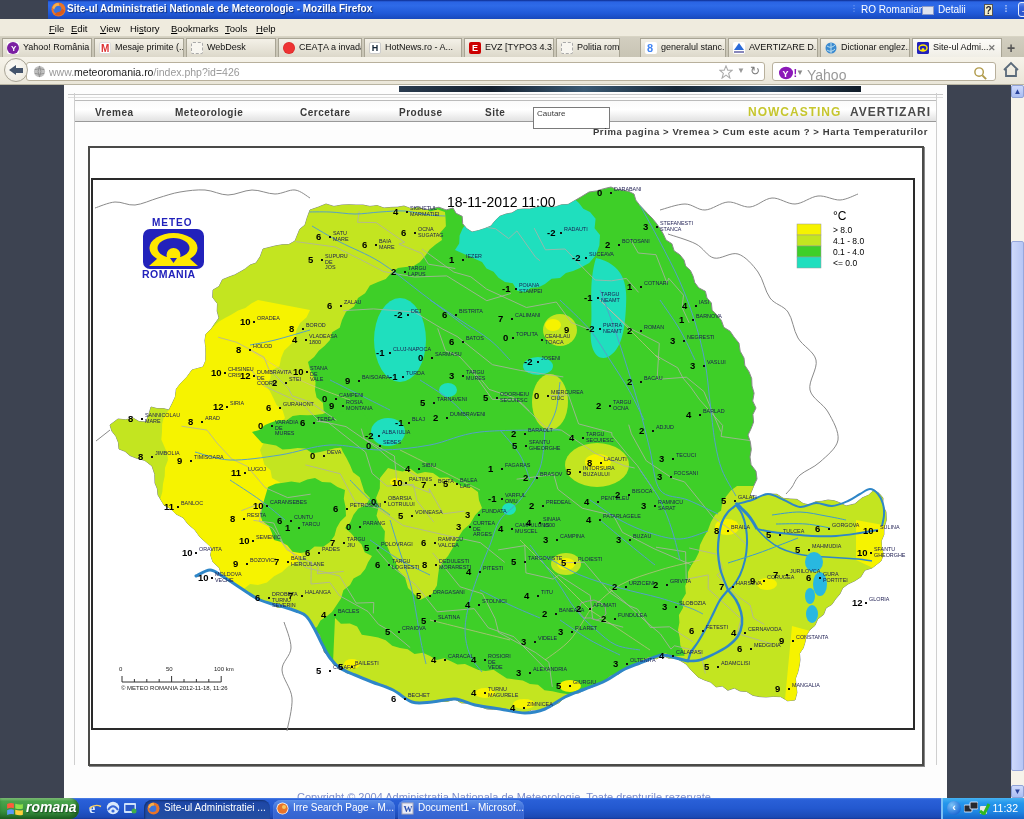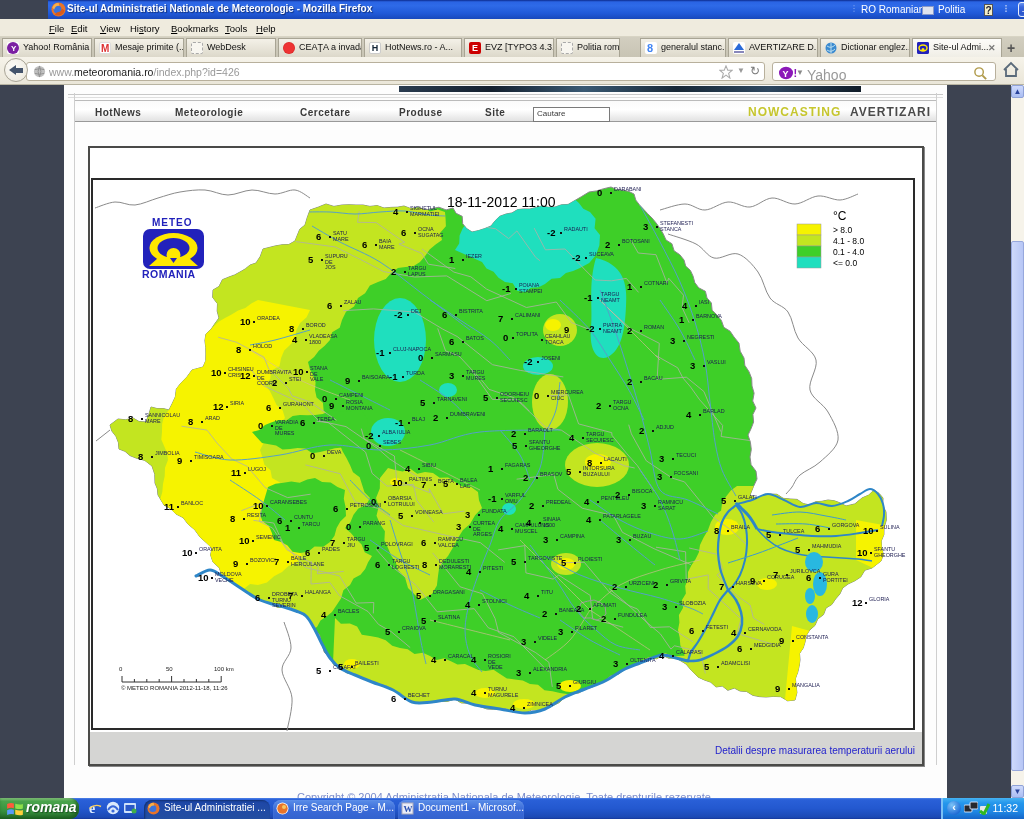--- a/index.html
+++ b/index.html
@@ -48,21 +48,21 @@
 #sthumb { position:absolute; left:0; top:156px; width:13px; height:530px;
   background:linear-gradient(90deg,#cdd9fb,#b7c6f5); border:1px solid #97a8dd; border-radius:2px; }
 
 #hdrphoto { left:335px; top:1px; width:462px; height:6px;
   background:linear-gradient(90deg,#2a3c50,#14202e 20%,#3a5a74 40%,#182836 60%,#2e4860 80%,#101c28); }
 .hline { left:4px; width:875px; height:1px; background:#c8c8c8; }
 #sitemenu { left:11px; top:15px; width:861px; height:22px;
   background:linear-gradient(180deg,#fbfbfb 0%,#ffffff 45%,#e2e2e2 100%);
   border-top:1px solid #bbb; border-bottom:1px solid #999; }
 #sitemenu span { position:absolute; top:6px; font-size:10px; font-weight:bold; color:#3a3a3a; letter-spacing:0.5px; }
-#cautare { position:absolute; left:458px; top:4px; width:77px; height:15px; border:1px solid #7a7a7a;
+#cautare { position:absolute; left:458px; top:4px; width:77px; height:22px; border:1px solid #7a7a7a;
   background:#fff; font-size:8px !important; color:#444; padding:1px 0 8px 3px; letter-spacing:0 !important;
   font-weight:normal !important; }
 #nowc { color:#c6c62e !important; }
 #avert { color:#4a4a4a !important; }
 #crumbs { left:0px; top:41px; width:864px; text-align:right; font-size:9.5px; color:#3a3a3a;
   letter-spacing:0.6px; font-weight:bold; }
 
 #panel { left:24px; top:61px; width:836px; height:620px; background:#fff;
   border:2px solid #4a4a48; box-shadow:1px 1px 0 #888; }
 #ptitle { position:absolute; left:0; top:0; width:832px; height:26px; background:#d5d5d3;
@@ -97,21 +97,21 @@
  <svg class="abs" style="left:3px;top:2px" width="15" height="15" viewBox="0 0 16 16">
   <circle cx="8" cy="8" r="7.5" fill="#e8742a"></circle>
   <circle cx="7" cy="8" r="4.2" fill="#3a73dd"></circle>
   <path d="M1.5 6 A7 7 0 0 1 8 1 L9 4 A5 5 0 0 0 3.5 8 Z" fill="#f6b04a"></path>
   <path d="M14.5 9 A7 7 0 0 1 4 13.5 L6.5 11 A5 5 0 0 0 11.5 7 Z" fill="#d85a1a"></path>
  </svg>
  <div class="ttext abs">Site-ul Administratiei Nationale de Meteorologie - Mozilla Firefox</div>
  <div class="langtxt abs" style="left:802px;color:#9ab4f4;font-size:8px">⋮</div>
  <div class="langtxt abs" style="left:813px">RO Romanian</div>
  <div class="abs" style="left:874px;top:6px;width:12px;height:9px;background:#dfe3ee;border:1px solid #8898c8"></div>
- <div class="langtxt abs" style="left:890px">Politia</div>
+ <div class="langtxt abs" style="left:890px">Detalii</div>
  <div class="abs" style="left:936px;top:4px;width:9px;height:12px;background:#f2edc8;border:1px solid #555;color:#223;font-size:10px;font-weight:bold;text-align:center;line-height:11px">?</div>
  <div class="langtxt abs" style="left:954px;color:#cdd9f8;font-size:8px;font-weight:bold">⋮</div>
  <div class="winbtn abs" style="left:970px;width:15px;background:linear-gradient(180deg,#6a95f2 0%,#3c68dc 30%,#2a55cc 80%,#3e6ad8 100%)"><span style="position:relative;top:2px">─</span></div>
  <div class="winbtn abs" style="left:987px;width:15px;background:linear-gradient(180deg,#6a95f2 0%,#3c68dc 30%,#2a55cc 80%,#3e6ad8 100%)">❐</div>
  <div class="winbtn abs" style="left:1005px;width:17px;background:linear-gradient(180deg,#f49a72 0%,#e4552e 30%,#cc3a16 85%,#d85a30 100%)">✕</div>
 </div>
 <div id="menubar" class="abs">
  <span style="left:8px"><u>F</u>ile</span>
  <span style="left:30px"><u>E</u>dit</span>
  <span style="left:59px"><u>V</u>iew</span>
@@ -185,36 +185,34 @@
  <svg class="abs" style="left:1002px;top:4px" width="18" height="18" viewBox="0 0 18 18">
       <path d="M2 9 L9 2 L16 9 M4 8 V15 H14 V8" fill="none" stroke="#5a6a7a" stroke-width="1.8"></path>
     </svg>
 </div>
 <div id="viewport" class="abs">
 <div id="page">
  <div id="hdrphoto" class="abs"></div>
  <div class="hline abs" style="top:9px"></div>
  <div class="hline abs" style="top:12px;background:#dedede"></div>
  <div id="sitemenu" class="abs">
-  <span style="left:20px">HotNews</span>
+  <span style="left:20px">Vremea</span>
   <span style="left:100px">Meteorologie</span>
   <span style="left:225px">Cercetare</span>
   <span style="left:324px">Produse</span>
   <span style="left:410px">Site</span>
   <span id="cautare">Cautare</span>
   <span id="nowc" style="left:673px;font-size:12px;top:4px;letter-spacing:1px">NOWCASTING</span>
   <span id="avert" style="left:775px;font-size:12px;top:4px;letter-spacing:1px">AVERTIZARI</span>
  </div>
  <div class="abs" style="left:10px;top:8px;width:1px;height:672px;background:#cfcfcf"></div>
  <div class="abs" style="left:872px;top:8px;width:1px;height:672px;background:#cfcfcf"></div>
+ <div id="crumbs" class="abs">Prima pagina &gt; Vremea &gt; Cum este acum ? &gt; Harta Temperaturilor</div>
  <div id="panel" class="abs">
   <div id="mapframe"></div>
-  <div id="pbottom">
-          <div>Detalii despre masurarea temperaturii aerului</div>
-        </div>
  </div>
  <svg class="abs" style="left:31px;top:94px" width="819" height="552" viewBox="0 0 819 552">
         <defs>
           <clipPath id="ro">
             <polygon points="210.0,46.0 212.3,38.4 215.0,31.0 223.1,28.2 231.0,25.0 238.9,27.4 247.0,26.0 254.0,25.8 261.0,26.0 268.0,26.0 274.9,27.4 282.2,26.6 289.0,29.0 295.7,28.4 302.4,28.2 309.0,27.0 315.8,29.6 323.3,27.9 330.0,31.0 336.9,29.6 343.9,28.2 351.1,30.9 358.0,29.0 361.1,34.3 367.2,37.3 367.7,44.7 371.6,49.5 377.0,53.0 383.5,51.6 389.8,49.5 396.0,47.0 400.1,41.8 404.7,37.3 411.0,35.0 417.0,33.9 422.6,30.6 428.7,29.9 435.0,30.0 441.2,28.4 447.3,26.9 453.7,28.3 460.0,28.0 466.3,25.8 473.1,25.4 479.0,22.0 486.5,17.6 494.0,13.0 501.5,11.9 508.7,9.7 516.0,8.0 521.5,10.4 527.6,11.3 533.5,12.3 539.0,15.0 540.8,21.1 544.5,25.9 548.6,30.3 552.7,34.7 557.0,39.0 561.2,44.1 565.0,49.4 568.3,55.0 571.0,61.0 576.9,64.7 579.1,71.8 584.8,75.7 589.0,81.0 590.7,87.1 595.4,91.4 598.0,97.0 599.8,103.6 603.7,108.8 610.4,112.3 612.0,119.0 616.4,124.0 617.1,131.2 622.0,136.0 626.4,141.4 628.8,148.3 635.1,152.2 639.0,158.0 644.0,164.2 645.2,172.2 649.0,179.0 649.8,186.3 654.0,192.7 656.7,199.5 657.0,207.0 659.1,214.2 657.7,222.0 661.0,229.0 657.9,235.4 658.6,243.0 656.1,249.6 653.0,256.0 655.4,263.2 656.3,270.5 655.0,278.0 656.1,285.7 661.0,292.2 662.0,300.0 658.3,307.9 655.0,316.0 661.0,319.0 667.9,316.8 675.0,315.0 682.0,315.3 688.1,319.3 695.0,320.0 702.1,320.4 708.2,324.6 715.0,326.0 720.5,322.7 726.9,322.3 733.0,321.0 739.4,321.8 745.3,324.0 751.0,327.0 759.9,324.9 767.0,319.0 773.7,316.1 779.0,311.0 784.1,314.4 788.0,319.0 787.8,326.4 791.0,333.0 791.3,341.2 789.0,349.0 788.9,355.6 786.2,362.1 786.6,368.7 788.4,375.6 786.0,382.0 777.0,389.0 769.8,391.2 765.7,398.0 759.6,401.9 753.0,405.0 747.7,409.0 744.8,415.1 740.5,420.0 736.8,425.5 731.0,429.0 728.5,435.6 722.7,440.0 719.9,446.5 714.6,451.1 711.0,457.0 710.0,463.1 708.2,469.0 704.5,474.5 705.0,481.0 704.1,487.3 702.7,493.4 700.4,499.5 701.0,506.0 701.9,513.6 700.0,521.0 692.6,521.8 685.7,517.7 678.4,517.4 671.0,518.0 664.3,517.6 657.7,516.3 651.7,512.5 645.0,512.0 639.3,509.1 632.8,511.3 627.3,507.0 621.0,508.0 615.8,503.2 609.2,500.9 603.0,498.0 596.7,491.7 591.0,485.0 581.0,479.0 573.6,479.2 567.0,476.0 562.0,479.9 555.0,478.1 550.0,482.0 543.8,485.7 536.3,486.5 530.0,490.0 523.9,494.9 515.9,496.8 510.0,502.0 503.2,504.3 497.0,508.2 490.0,510.0 483.9,514.0 476.3,514.4 470.0,518.0 464.3,523.6 457.3,527.0 450.0,530.0 443.3,531.1 436.4,531.1 430.0,534.0 423.8,532.5 417.3,533.0 411.5,529.2 405.0,530.0 398.5,530.3 392.2,530.1 386.1,528.0 380.0,526.0 373.3,524.2 366.1,523.9 360.0,520.0 352.5,522.4 344.7,522.6 337.0,523.0 330.3,522.7 323.7,524.6 317.0,523.0 310.3,519.5 305.3,513.5 298.0,511.0 291.8,506.4 284.2,505.0 277.0,503.0 271.7,499.9 265.8,498.0 260.0,496.0 251.8,493.9 245.0,489.0 238.6,485.4 235.0,479.0 229.2,473.1 227.0,465.0 224.6,456.2 219.0,449.0 215.7,442.5 211.0,437.0 201.0,432.0 195.6,428.1 189.0,428.0 182.5,428.5 177.0,425.0 171.2,422.4 165.0,421.0 159.0,417.6 153.0,414.0 147.6,409.2 141.0,406.0 133.6,402.2 127.0,397.0 124.3,388.8 118.0,383.0 115.6,376.1 117.0,369.0 111.1,363.4 105.0,358.0 99.8,350.8 93.0,345.0 88.1,338.6 81.0,335.0 75.6,329.7 69.0,326.0 63.0,316.0 62.4,309.8 60.0,304.0 59.8,295.3 57.0,287.0 49.8,281.4 41.0,279.0 35.0,276.6 30.0,272.3 24.0,270.0 23.4,263.4 21.0,257.4 16.9,252.1 15.0,246.0 23.0,240.0 30.6,240.8 38.0,239.0 44.0,242.5 51.0,243.0 53.8,235.6 56.0,228.0 61.9,229.5 68.1,229.5 74.0,231.0 77.3,224.4 80.4,217.7 81.3,210.0 86.0,204.0 92.0,197.9 97.0,191.0 108.0,188.0 110.8,181.6 110.9,175.0 110.8,168.3 109.9,161.6 111.0,155.0 116.1,150.3 119.9,144.6 124.0,139.0 122.2,132.1 122.5,124.7 117.7,118.4 118.0,111.0 124.0,107.5 127.4,100.7 134.0,98.0 139.7,95.9 145.0,93.0 150.3,89.9 155.1,86.0 161.0,84.0 165.3,77.4 168.0,70.0 174.0,68.5 180.0,67.0 186.8,65.8 193.8,65.5 200.0,62.0 202.4,56.1 204.8,50.2 210,46"></polygon>
           </clipPath>
         </defs>
         <g fill="none" stroke="#8a8a8a" stroke-width="1">
           <path d="M0,29 C3.3,28.0 13.3,23.5 20,23 C26.7,22.5 32.8,26.7 40,26 C47.2,25.3 55.5,21.2 63,19 C70.5,16.8 77.2,14.3 85,13 C92.8,11.7 102.0,10.5 110,11 C118.0,11.5 125.2,16.0 133,16 C140.8,16.0 149.2,11.2 157,11 C164.8,10.8 172.8,15.0 180,15 C187.2,15.0 194.2,10.3 200,11 C205.8,11.7 212.5,17.7 215,19"></path>
           <path d="M565,31 C569.2,30.0 582.5,25.0 590,25 C597.5,25.0 602.8,31.3 610,31 C617.2,30.7 625.5,23.5 633,23 C640.5,22.5 647.7,28.7 655,28 C662.3,27.3 669.5,19.5 677,19 C684.5,18.5 692.3,25.3 700,25 C707.7,24.7 715.5,17.7 723,17 C730.5,16.3 738.3,21.3 745,21 C751.7,20.7 760.0,16.0 763,15"></path>

